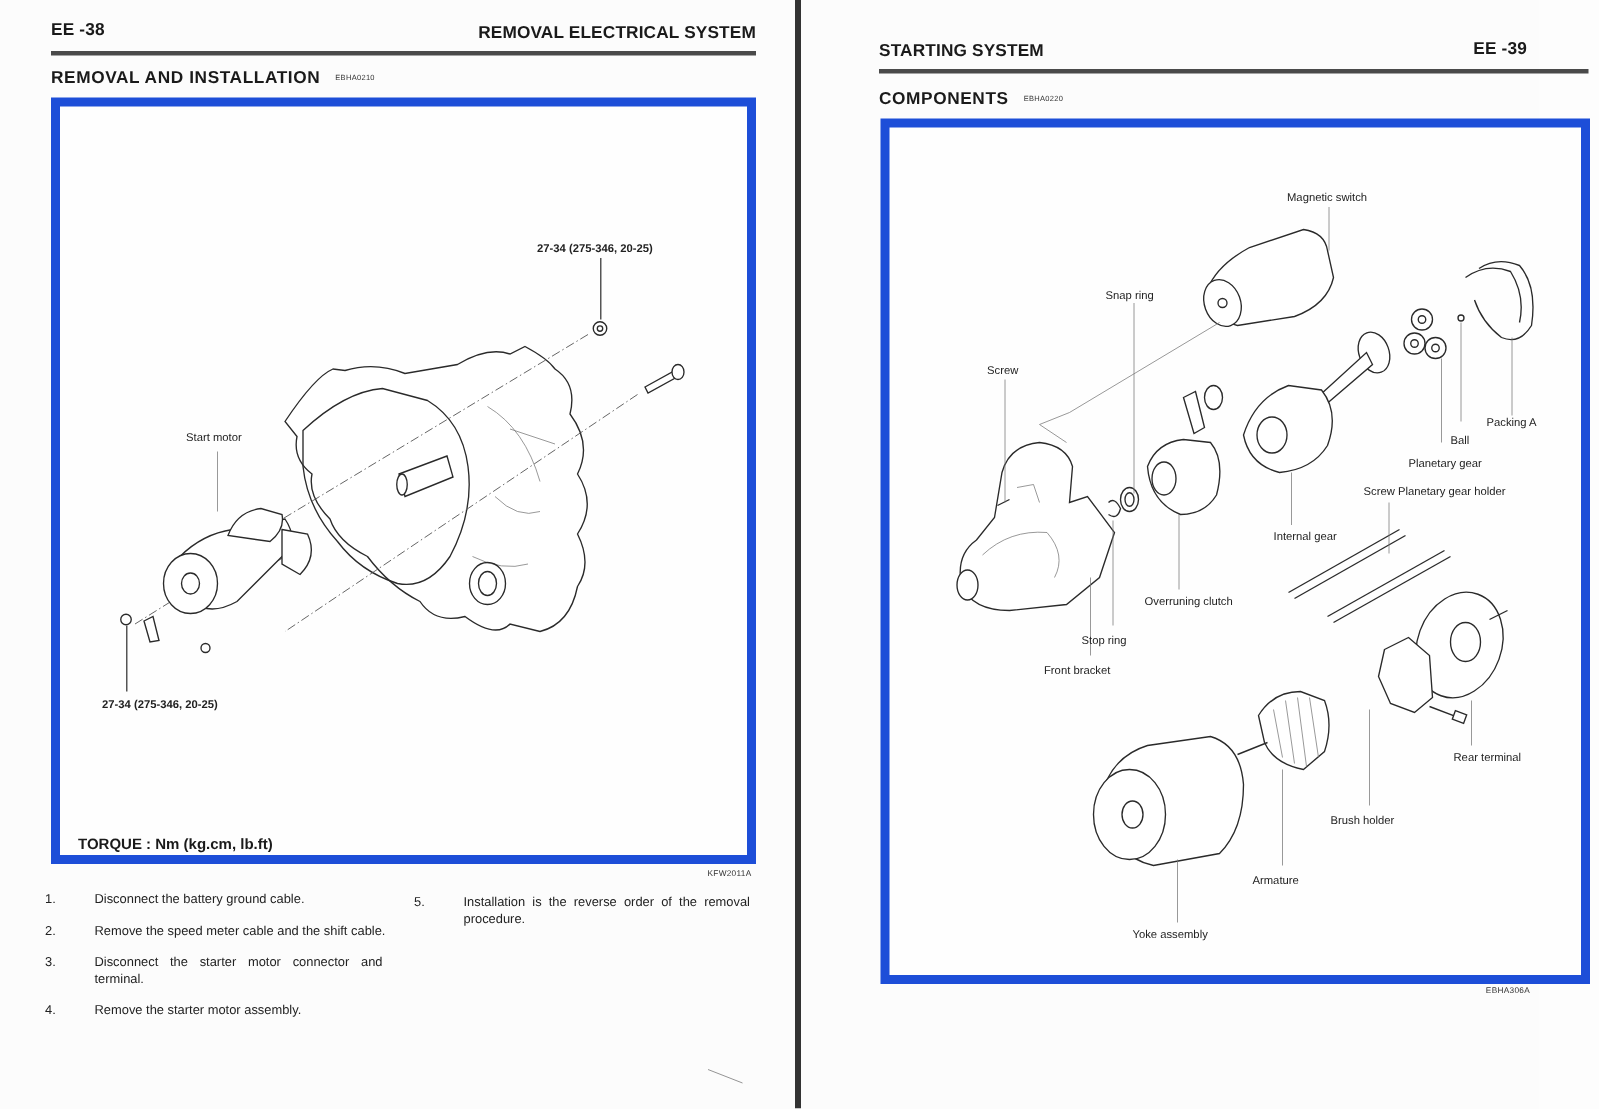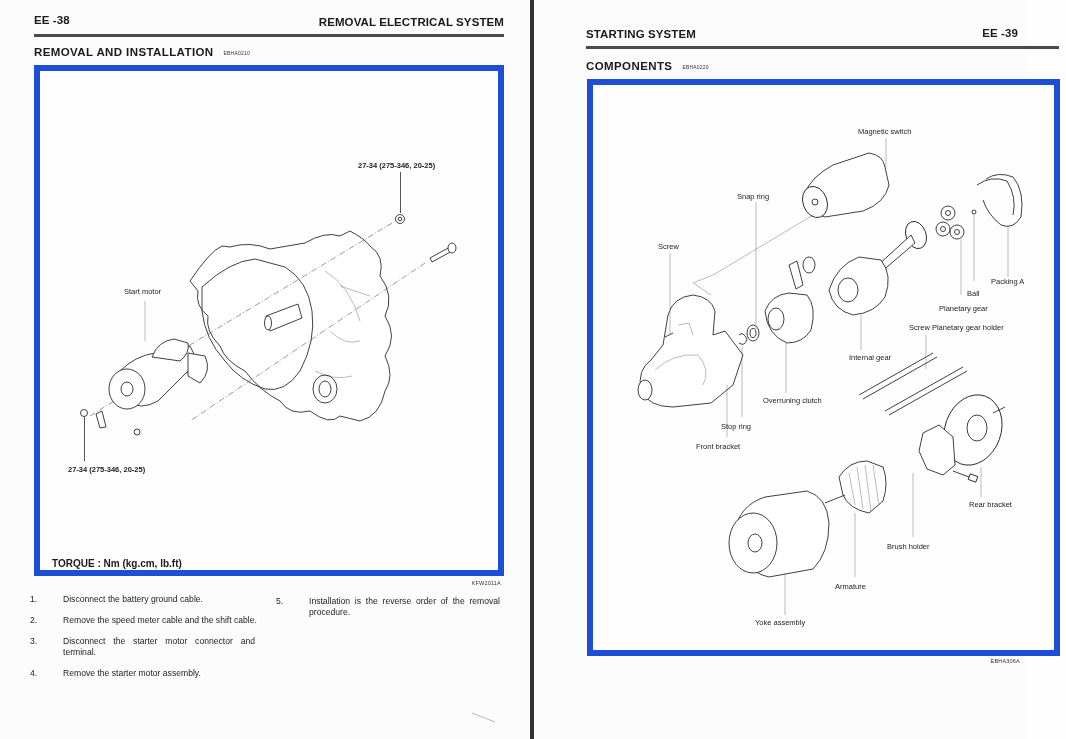--- a/index.html
+++ b/index.html
@@ -217,19 +217,19 @@
     <div class="callout" style="left:144px; top:107px;">Snap ring</div>
     <div class="callout" style="left:65px; top:157px;">Screw</div>
     <div class="callout" style="left:398px; top:192px;">Packing A</div>
     <div class="callout" style="left:374px; top:204px;">Ball</div>
     <div class="callout" style="left:332px; top:219px;margin-left:14px;">Planetary gear</div>
     <div class="callout" style="left:297px; top:238px;padding-left:19px;">Screw Planetary gear holder</div>
     <div class="callout" style="left:256px; top:268px;">Internal gear</div>
     <div class="callout" style="left:170px; top:311px;">Overruning clutch</div>
     <div class="callout" style="left:128px; top:337px;">Stop ring</div>
     <div class="callout" style="left:103px; top:357px;">Front bracket</div>
-    <div class="callout" style="left:376px; top:415px;">Rear bracket</div>
+    <div class="callout" style="left:376px; top:415px;">Rear terminal</div>
     <div class="callout" style="left:294px; top:457px;">Brush holder</div>
     <div class="callout" style="left:242px; top:497px;">Armature</div>
     <div class="callout" style="left:162px; top:533px;">Yoke assembly</div>
   </div>
   <div class="fig-code" style="right:6px; top:658px;">EBHA306A</div>
 </div>
 
 </body></html>

